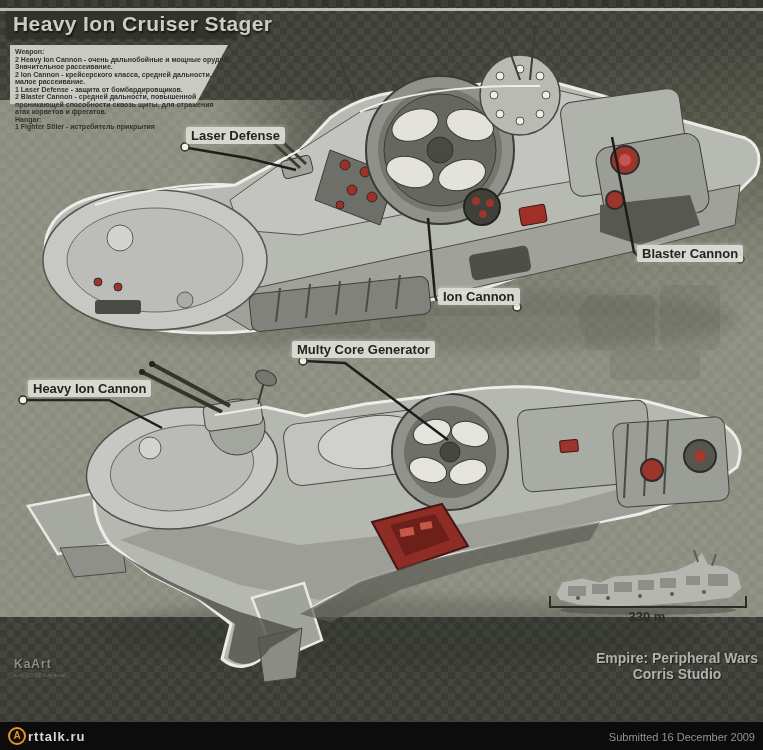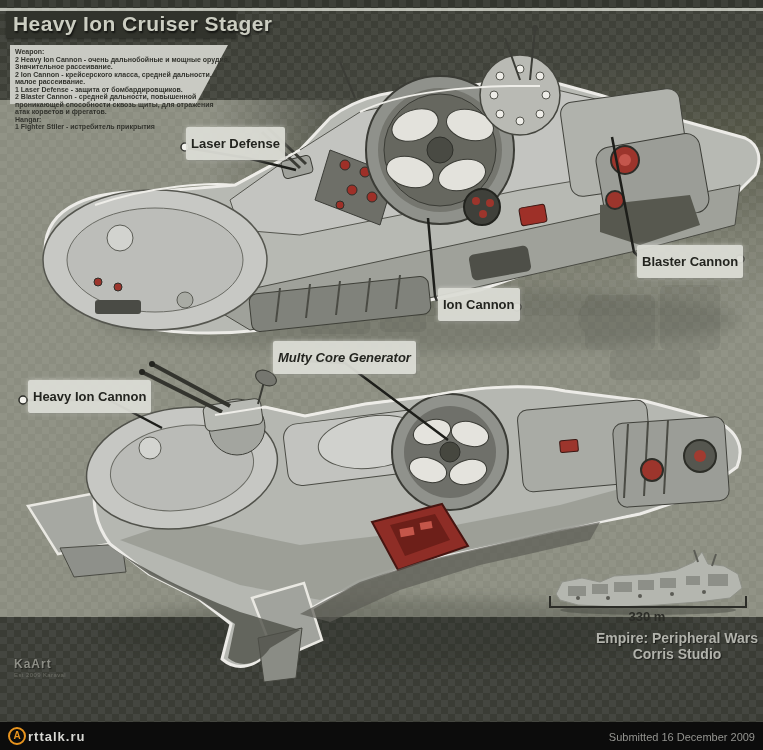--- a/index.html
+++ b/index.html
@@ -23,31 +23,31 @@
   
   .title-bar{left:6px;top:11px;width:230px;height:27px;background:#31332c;box-shadow:0 1px 2px rgba(0,0,0,.35);}
   .page-title{left:13px;top:12px;font-size:21px;font-weight:bold;color:#cccec2;
       letter-spacing:.4px;text-shadow:1px 2px 2px rgba(0,0,0,.65);white-space:nowrap;}
   .desc-plate{left:10px;top:45px;width:222px;height:59px;background:#c9cac3;
       clip-path:polygon(0 0,218px 0,186px 59px,0 59px);box-shadow:2px 2px 4px rgba(0,0,0,.25);}
   .desc-text{left:15px;top:48px;width:230px;font-size:7px;font-weight:bold;
       color:#32332d;line-height:7.55px;letter-spacing:0;}
   
   .chip{position:absolute;background:rgba(219,220,213,.95);color:#23241f;font-size:13px;
-      font-weight:bold;line-height:17px;padding:8px 5px;border-radius:2px;white-space:nowrap;
+      font-weight:bold;line-height:17px;padding:0 5px;border-radius:2px;white-space:nowrap;
       box-shadow:0 0 4px rgba(245,245,240,.55),1px 1px 2px rgba(0,0,0,.25);}
   .chip-laser{left:186px;top:127px;}
   .chip-blaster{left:637px;top:245px;}
   .chip-ion{left:438px;top:288px;}
-  .chip-core{left:273px;top:341px;font-style:italic;}
+  .chip-core{left:292px;top:341px;}
   .chip-heavy{left:28px;top:380px;}
   
   .scale-label{left:548px;top:609px;width:198px;text-align:center;font-size:13px;
       font-weight:bold;color:#2b2c27;}
-  .credits{left:592px;top:630px;width:170px;text-align:center;color:#b2b3ac;
+  .credits{left:592px;top:650px;width:170px;text-align:center;color:#b2b3ac;
       font-size:14px;font-weight:bold;line-height:16px;text-shadow:1px 1px 1px rgba(0,0,0,.5);}
   .kaart{left:14px;top:657px;color:#8d8e86;}
   .kaart .main{font-size:12px;font-weight:bold;letter-spacing:1px;line-height:15px;
       text-shadow:1px 1px 1px #1e1f1b;}
   .kaart .sub{font-size:6px;letter-spacing:.4px;color:#6f7068;}
   .site-logo{left:8px;top:727px;display:flex;align-items:center;gap:2px;}
   .site-logo .ring{width:14px;height:14px;border:2px solid #e8941e;border-radius:50%;
       color:#e8941e;font-size:10px;font-weight:bold;display:flex;align-items:center;
       justify-content:center;line-height:1;}
   .site-logo .word{font-size:13px;font-weight:bold;letter-spacing:1px;color:#d8d8d4;}

